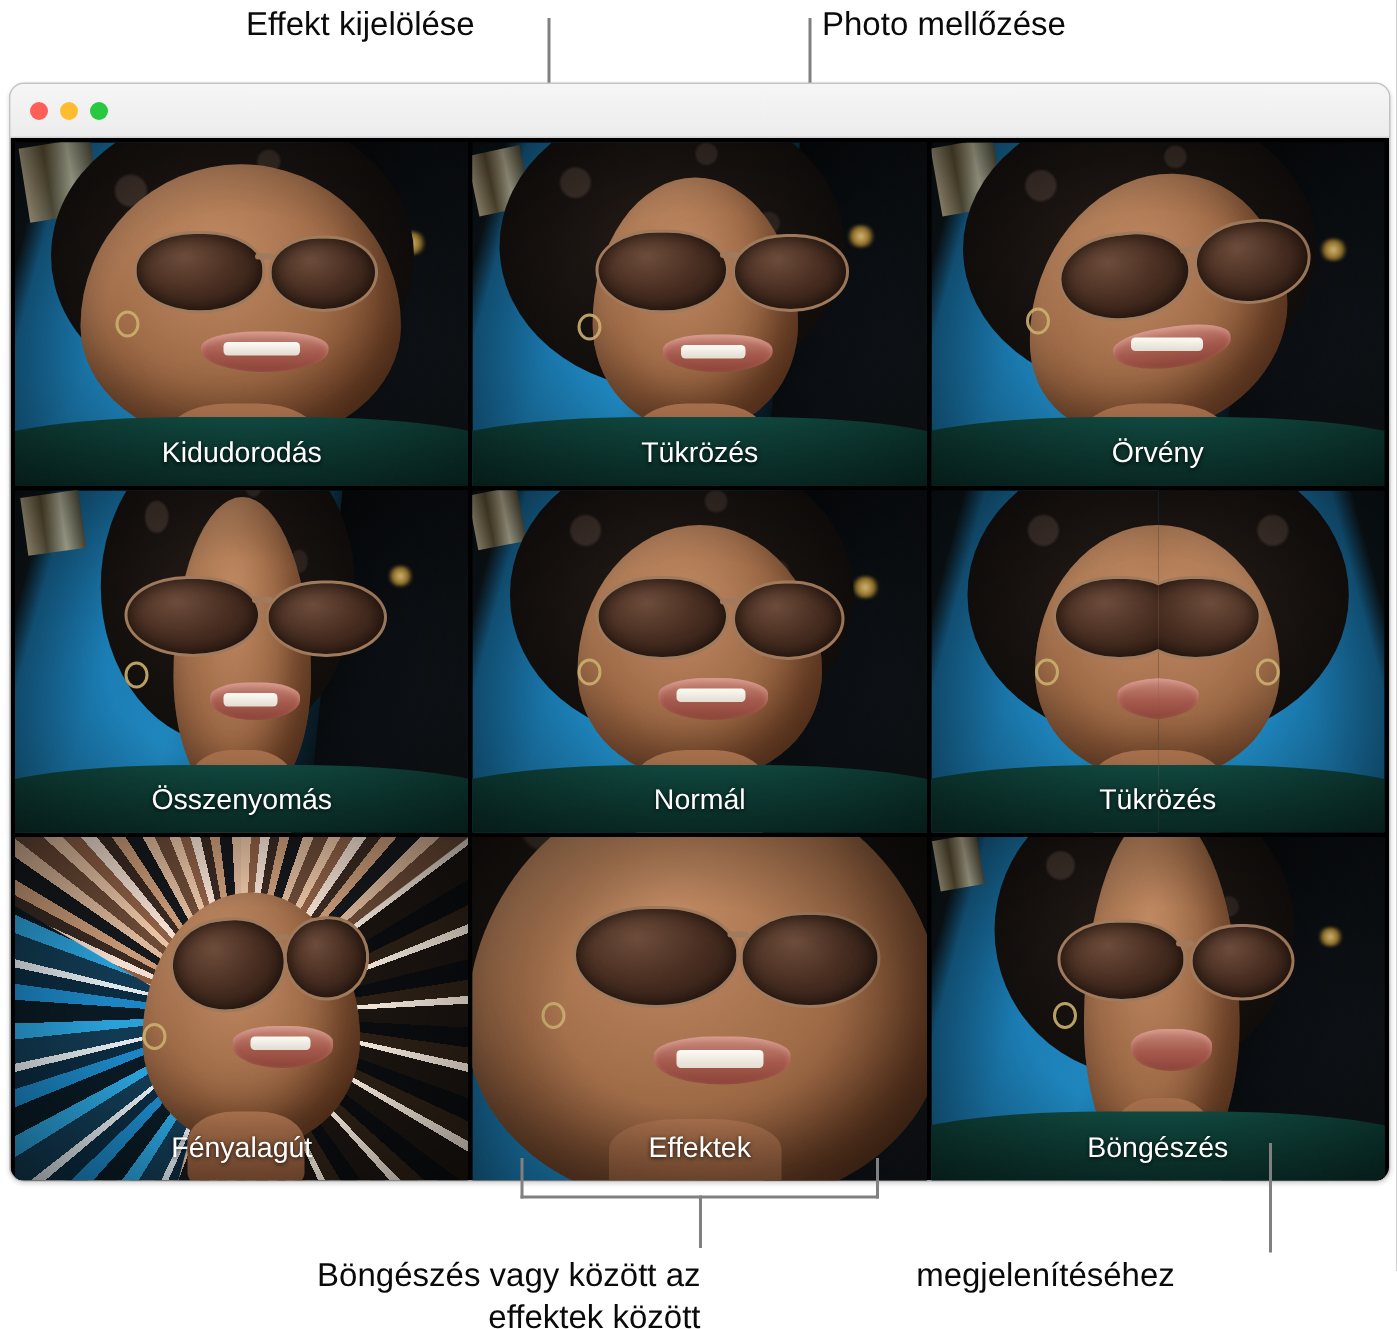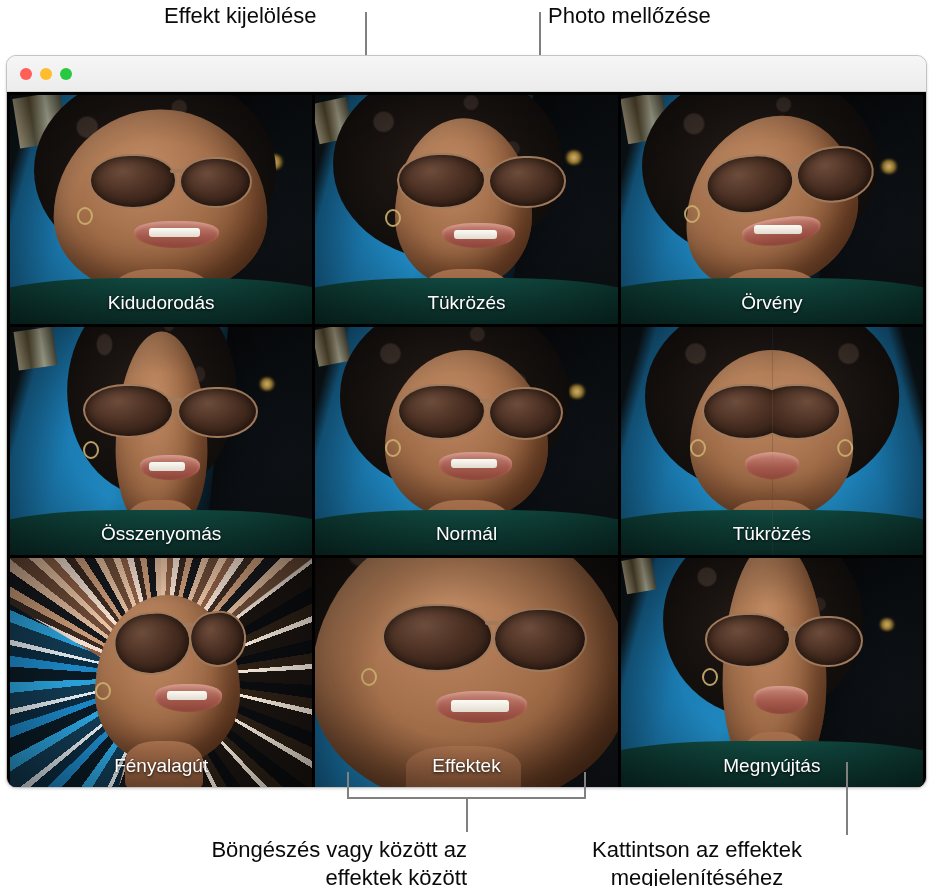--- a/index.html
+++ b/index.html
@@ -547,38 +547,37 @@
           <div class="glasses" style="left:28%; top:24%; width:52%; height:22%;">
             <div class="lens" style="left:0; top:0; width:52%; height:100%;"></div>
             <div class="lens" style="right:0; top:6%; width:42%; height:94%;"></div>
             <div class="bridge" style="left:50%; top:28%; width:8%;"></div>
           </div>
           <div class="lips" style="left:44%; top:56%; width:18%; height:12%;"></div>
           <div class="neck" style="left:40%; top:76%; width:22%; height:26%;"></div>
           <div class="shirt"></div>
           <div class="vign"></div>
         </div>
-        <div class="label">Megnyújtás</div>
+        <div class="label">Böngészés</div>
       </div>
 
     </div>
 
 
   </div>
 
   <div class="callout-line v-line" style="left:347px; top:772px; height:27px;"></div>
   <div class="callout-line h-line" style="left:347px; top:797px; width:239px;"></div>
   <div class="callout-line v-line" style="left:584px; top:772px; height:27px;"></div>
   <div class="callout-line v-line" style="left:466px; top:797px; height:35px;"></div>
 
   <div class="callout-text" style="left:127px; top:836px; text-align:right; width:340px;">
     <div>Böngészés vagy között az</div>
     <div>effektek között</div>
   </div>
 
   <div class="callout-line v-line" style="left:846px; top:762px; height:73px;"></div>
 
   <div class="callout-text" style="left:548px; top:836px; text-align:center; width:298px;">
-    <div>Kattintson az effektek</div>
     <div>megjelenítéséhez</div>
   </div>
 
 </div>
 
 </body></html>

